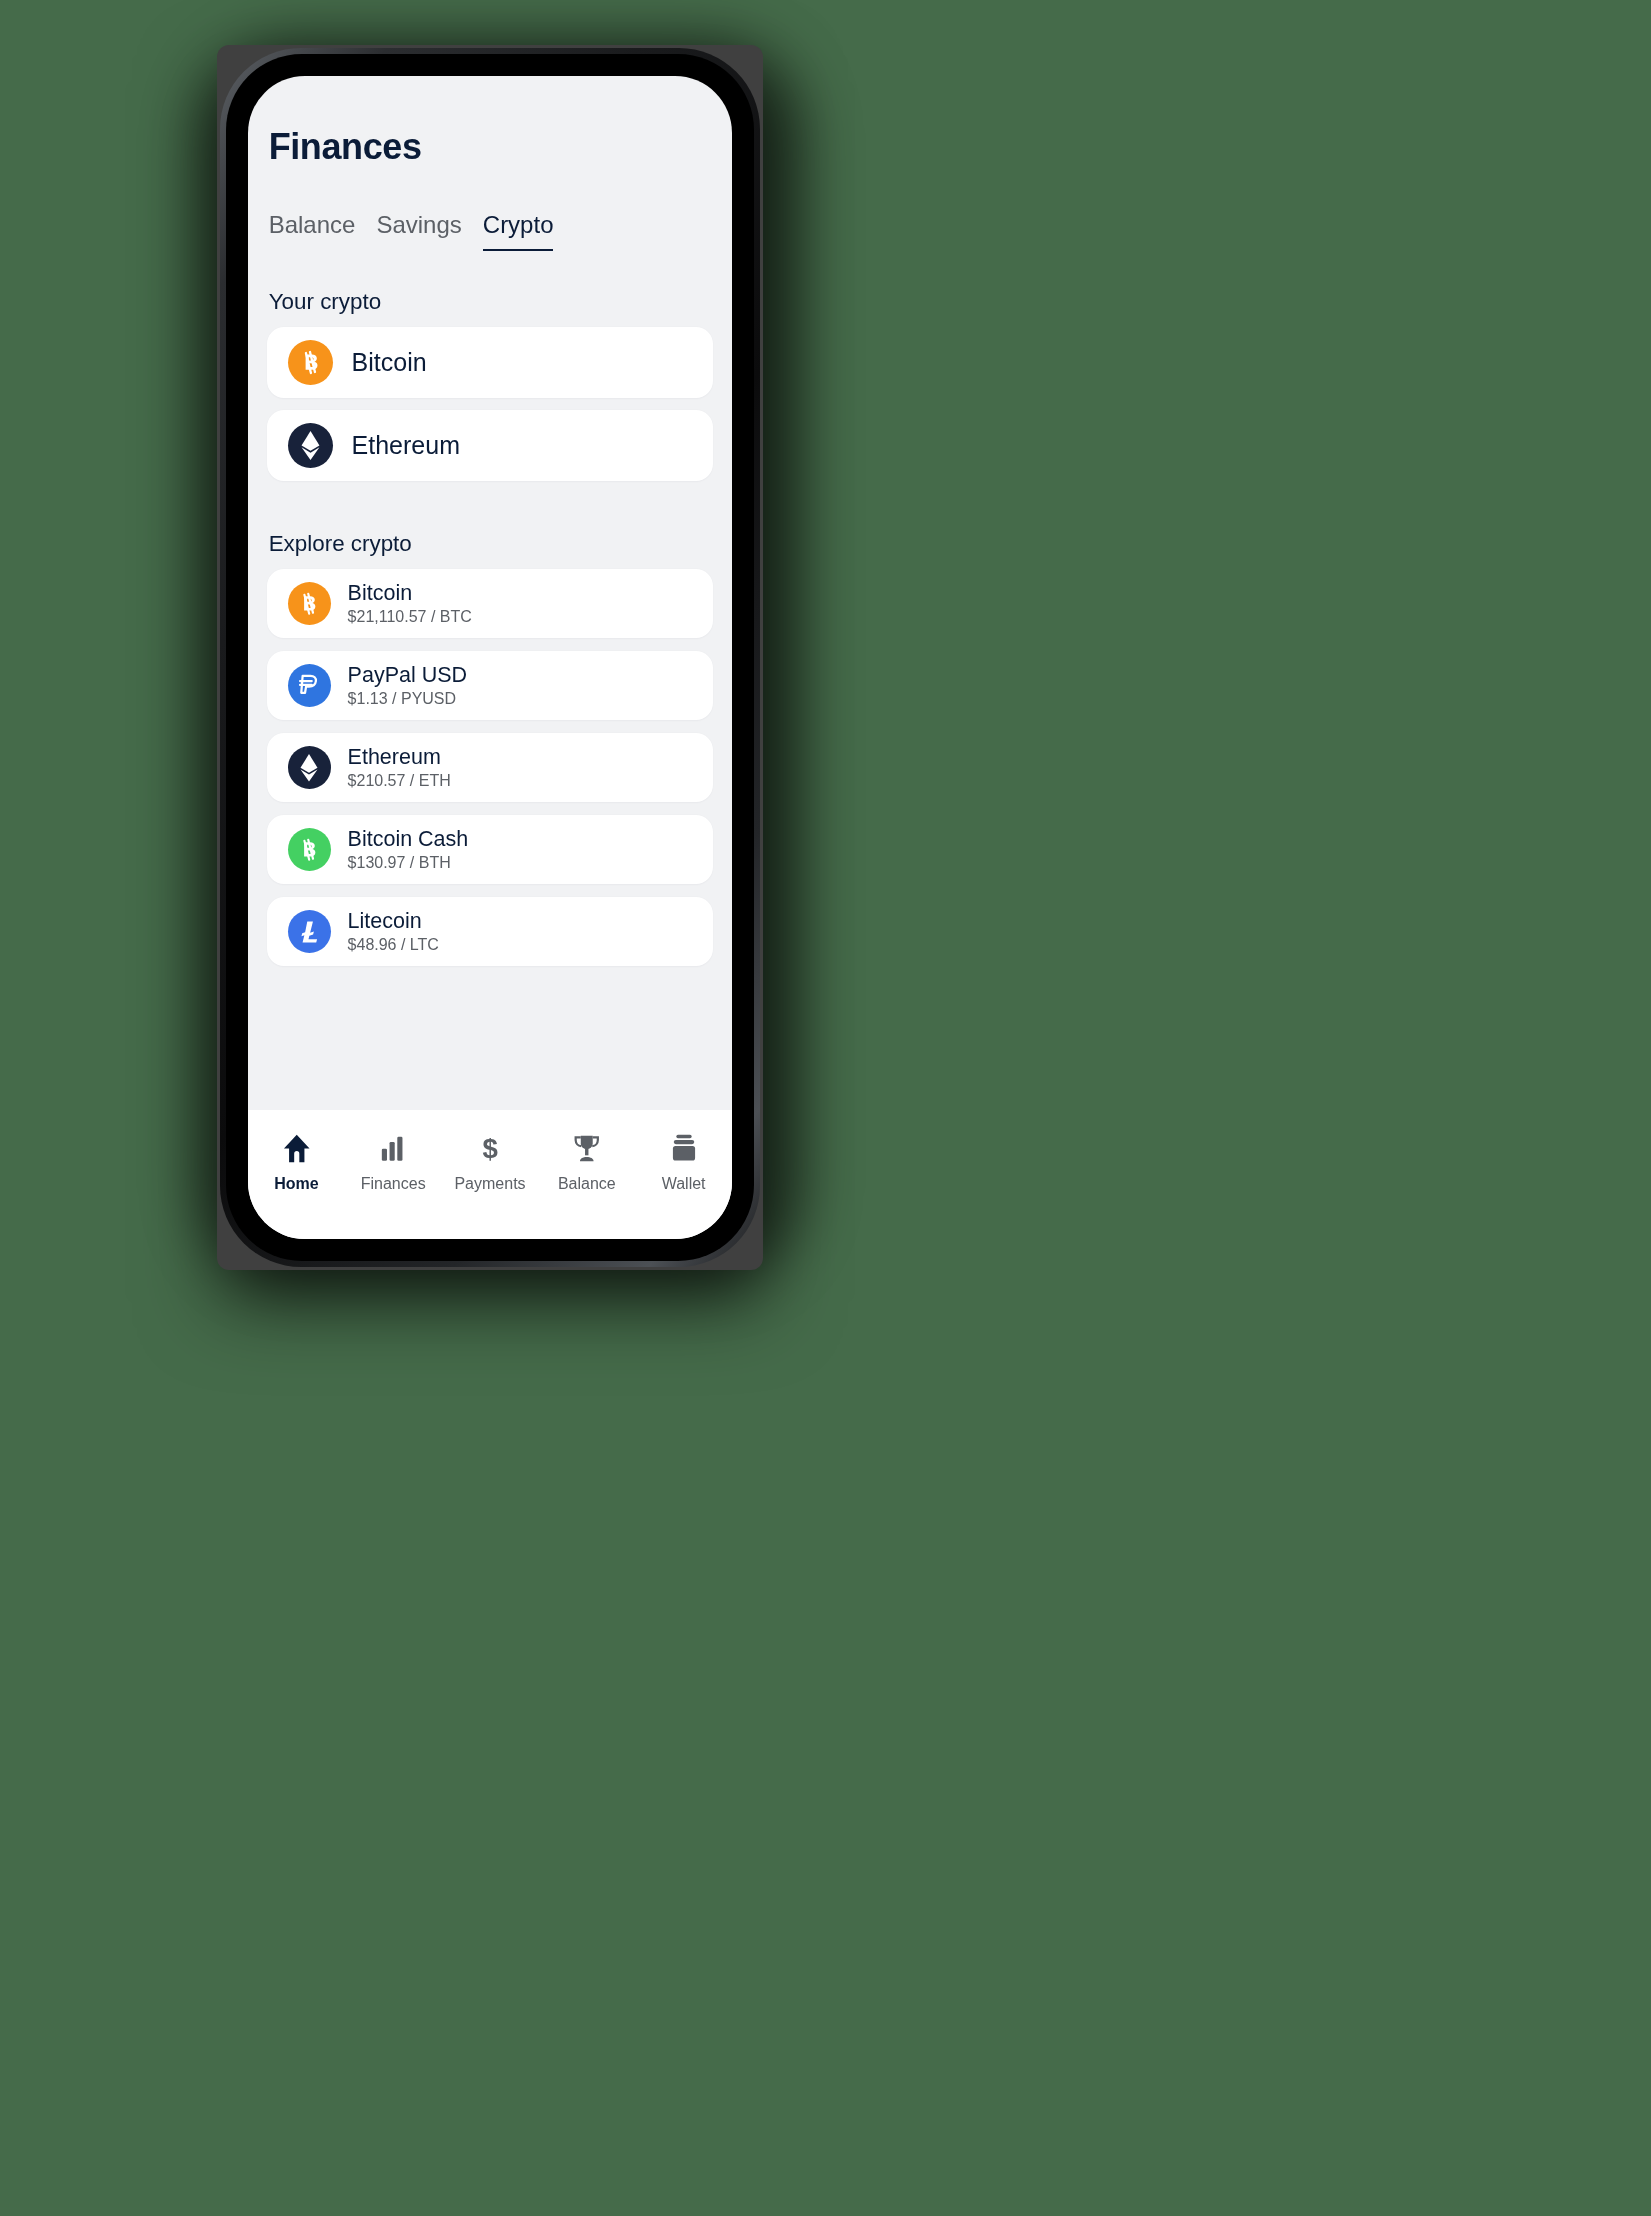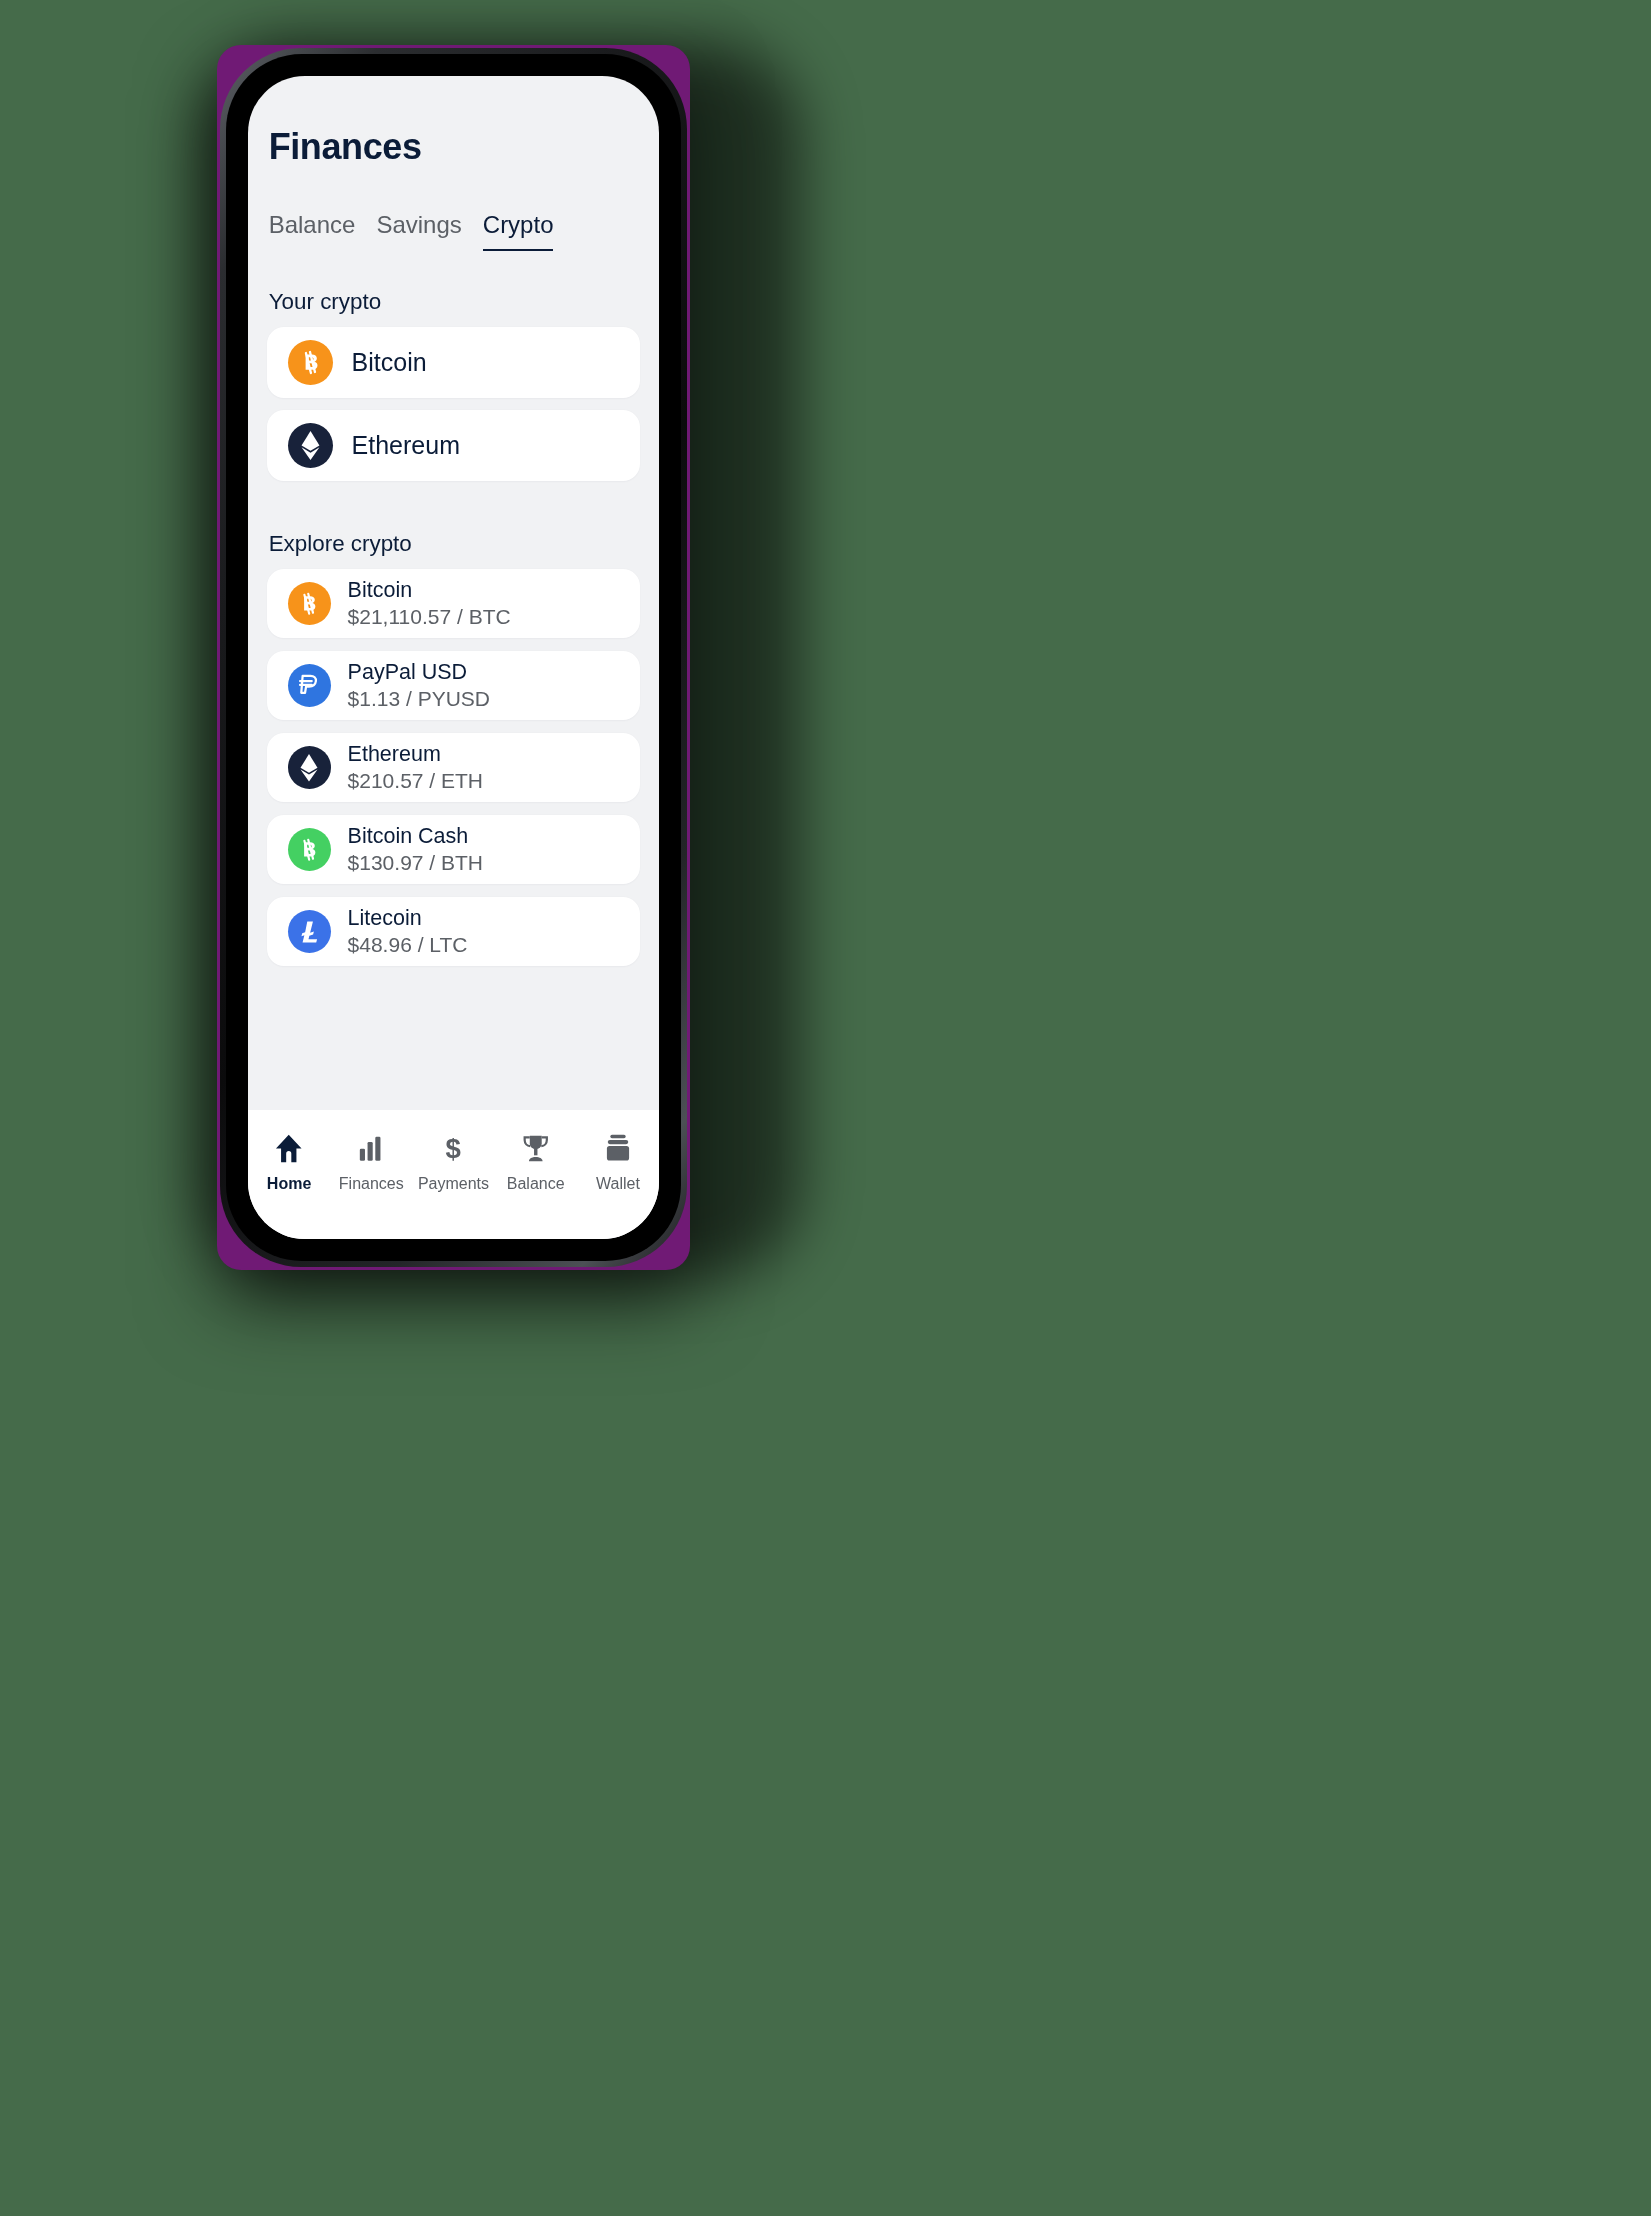--- a/index.html
+++ b/index.html
@@ -26,24 +26,24 @@
     border-radius: 95px;
     background: #000;
     filter: blur(29px);
     opacity: .55;
   }
 
   .phone {
     position: absolute;
     left: 217px;
     top: 45px;
-    width: 473px;
+    width: 546px;
     height: 1225px;
-    border-radius: 24px;
-    background: #701a75;
+    border-radius: 12px;
+    background: #404040;
     box-shadow: 0 34px 77px rgba(0,0,0,.55);
   }
 
   .phone-rim {
     position: absolute;
     left: 3.4px;
     top: 3.4px;
     right: 3.4px;
     bottom: 3.4px;
     border-radius: 81px;
@@ -129,21 +129,21 @@
   }
   .card.owned { height: 71px; gap: 19px; }
   .card.explore-row { height: 69px; gap: 17px; margin-bottom: 13px; }
 
   .coin-name-lg {
     font-size: 25px;
     color: #0b1c38;
   }
   .coin-text { display: flex; flex-direction: column; gap: 1.7px; }
   .coin-name { font-size: 21.5px; color: #0b1c38; line-height: 1.12; }
-  .coin-price { font-size: 21px; color: #5c6066; line-height: 1.2; }
+  .coin-price { font-size: 16px; color: #5c6066; line-height: 1.2; }
 
   
   .coin-icon {
     width: 45px; height: 45px;
     border-radius: 50%;
     flex: 0 0 45px;
     display: flex; align-items: center; justify-content: center;
     position: relative;
   }
   .coin-icon.sm { width: 43px; height: 43px; flex-basis: 43px; }

